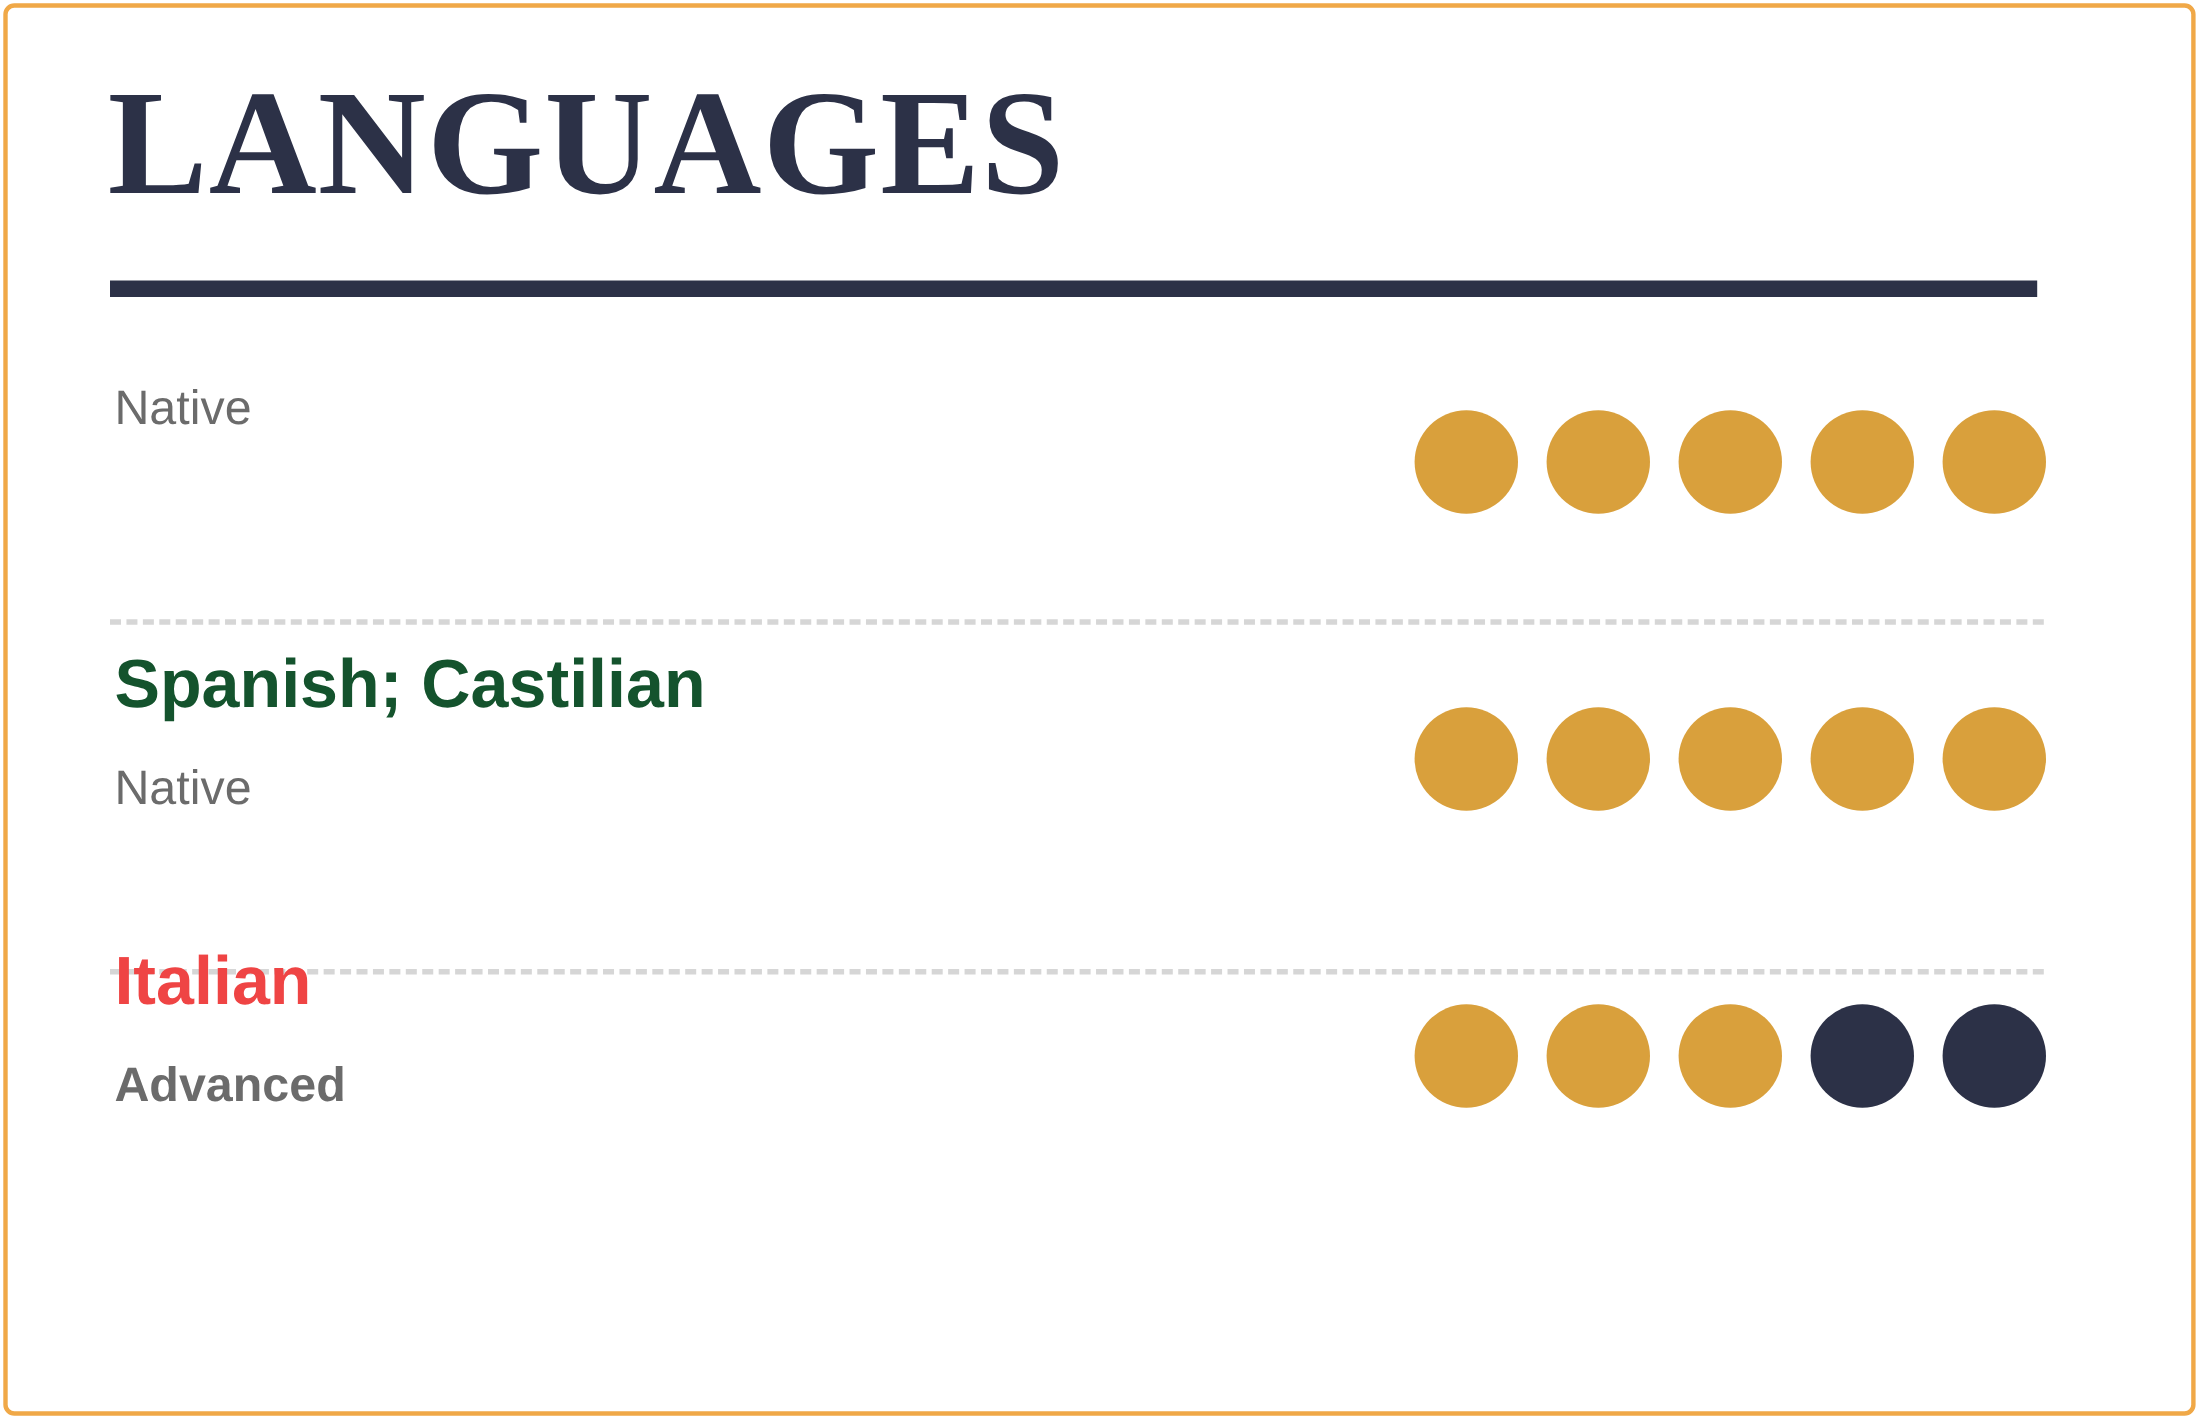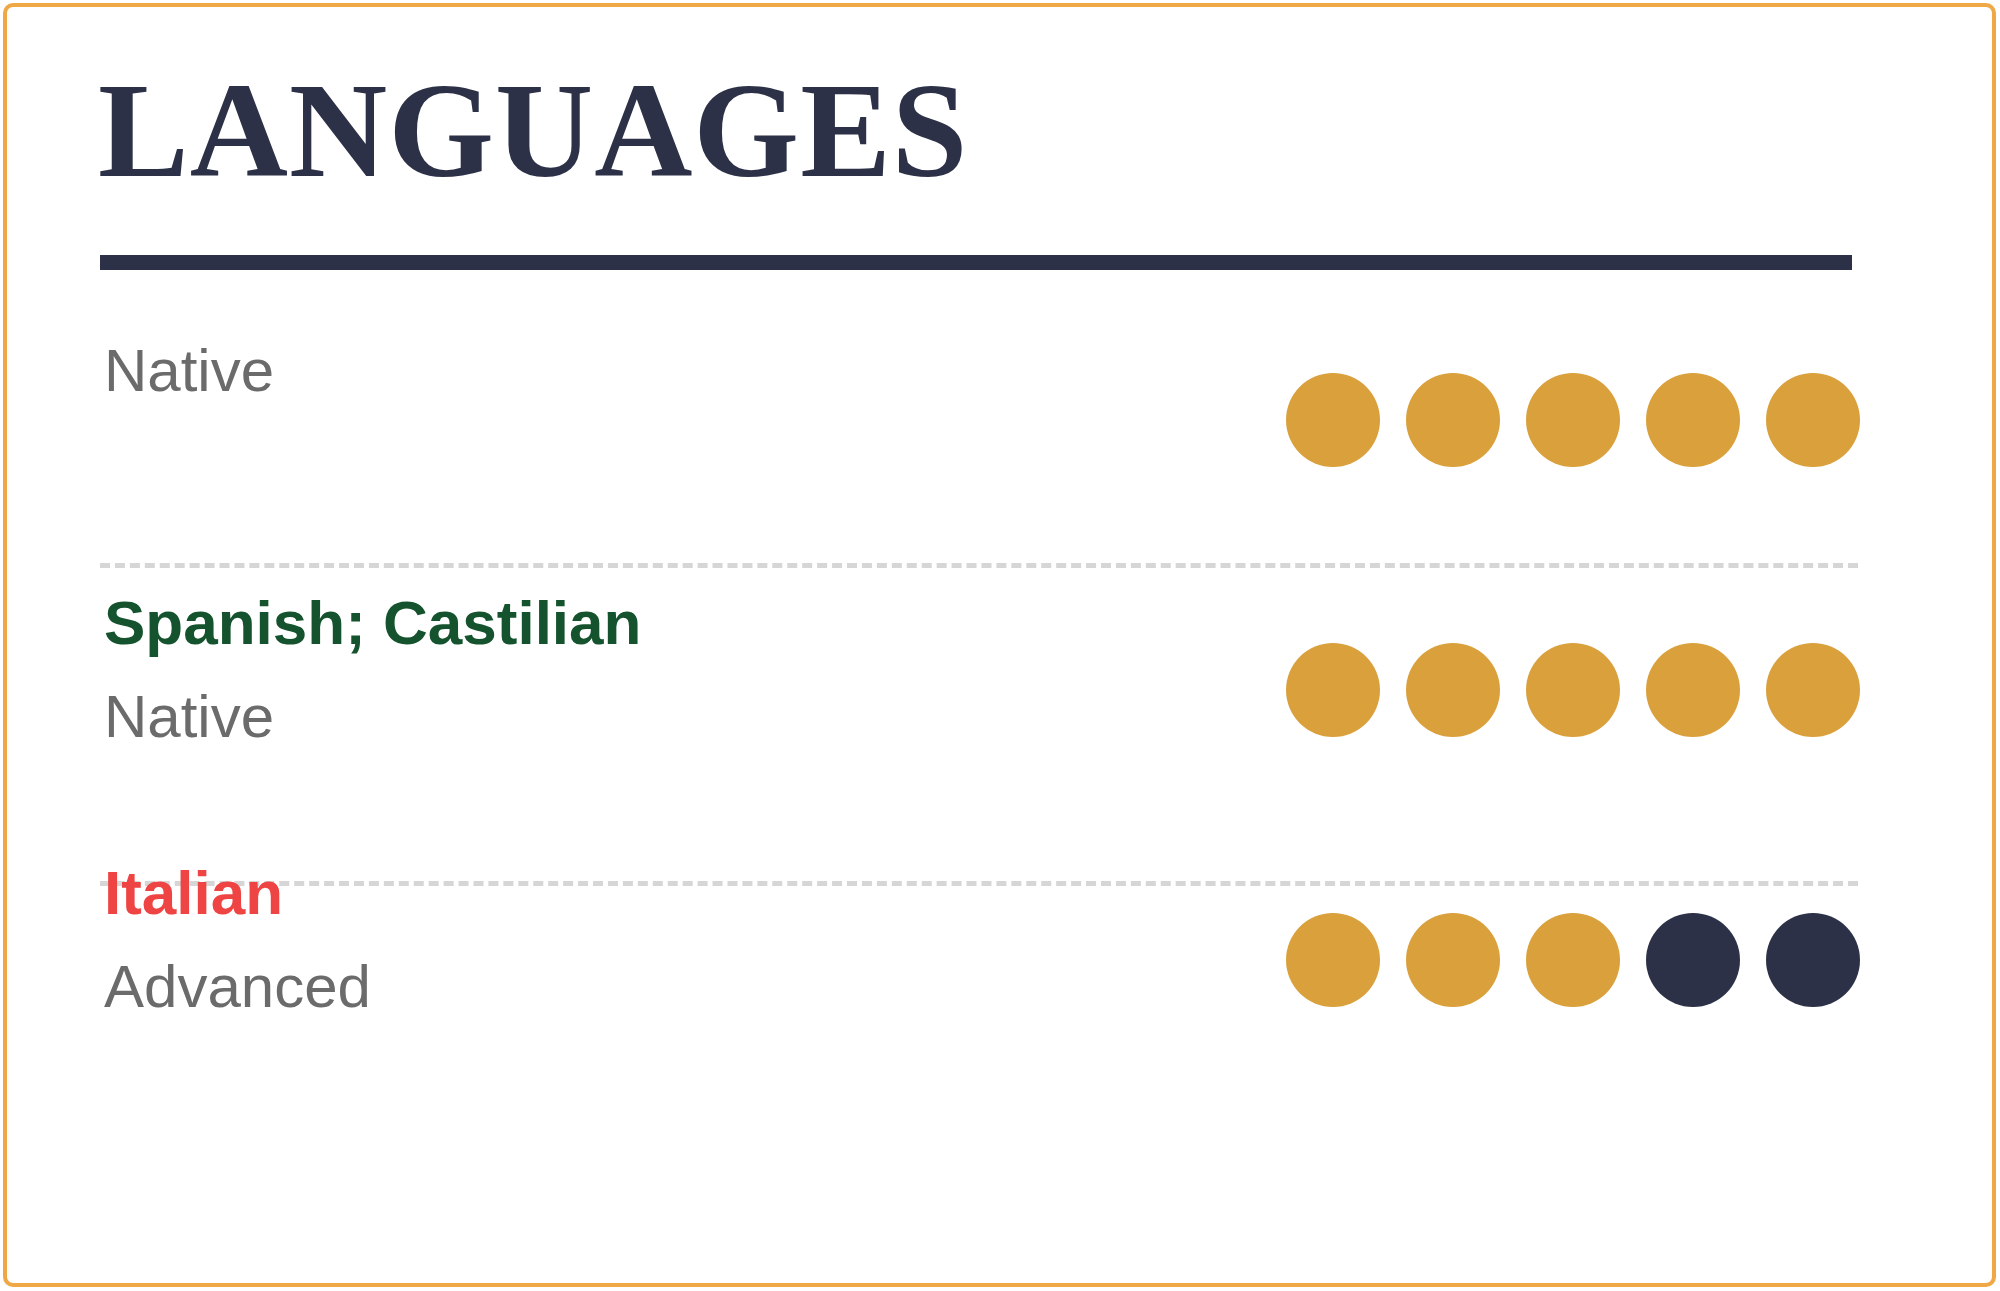--- a/index.html
+++ b/index.html
@@ -91,21 +91,21 @@
     font-weight: bold;
     font-size: 62px;
     line-height: 76px;
     color: #2c3147;
     white-space: nowrap;
   }
 
   .lang-level {
     font-family: "Liberation Sans", sans-serif;
     font-weight: normal;
-    font-size: 60px;
+    font-size: 44px;
     line-height: 72px;
     color: #6b6b6b;
     margin-top: 20px;
     white-space: nowrap;
   }
 
   
   .dots {
     position: absolute;
     right: 140px;
@@ -175,21 +175,21 @@
           <span class="dot filled" style="background: rgb(217, 160, 60);"></span>
           <span class="dot filled" style="background: rgb(217, 160, 60);"></span>
         </div>
       </div>
 
       <div class="row-sep" style="top: 566px; border-top-color: rgb(214, 214, 214);"></div>
 
       <div class="lang-row">
         <div class="lang-text">
           <div class="lang-name" style="color: #ef4444;">Italian</div>
-          <div class="lang-level" style="color: rgb(107, 107, 107);">Advanced</div>
+          <div class="lang-level" style="color: rgb(107, 107, 107); font-weight: bold;">Advanced</div>
         </div>
         <div class="dots">
           <span class="dot filled" style="background: rgb(217, 160, 60);"></span>
           <span class="dot filled" style="background: rgb(217, 160, 60);"></span>
           <span class="dot filled" style="background: rgb(217, 160, 60);"></span>
           <span class="dot" style="background: rgb(44, 49, 71);"></span>
           <span class="dot" style="background: rgb(44, 49, 71);"></span>
         </div>
       </div>
 

